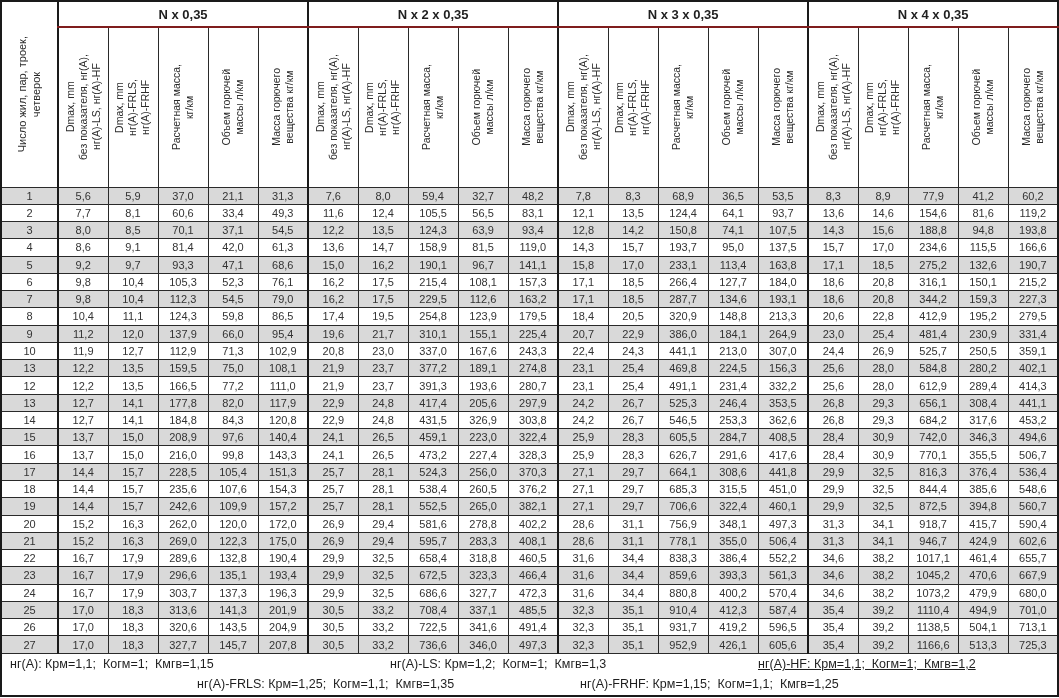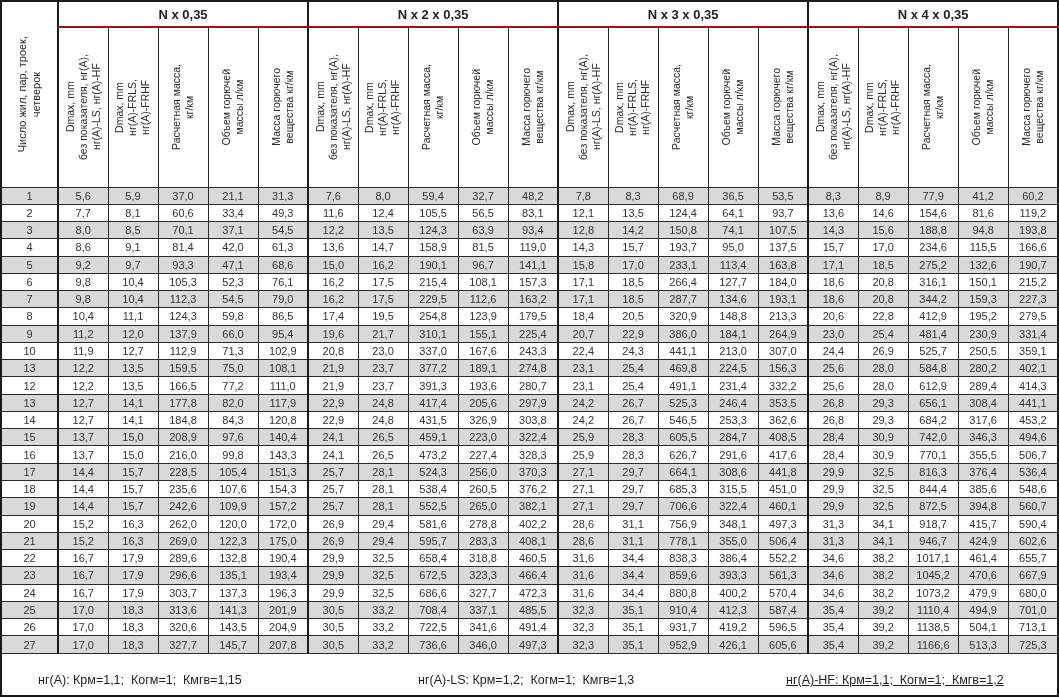--- a/index.html
+++ b/index.html
@@ -41,21 +41,21 @@
     font-size:11px; text-align:center; vertical-align:middle; color:#333333;
     background:#ffffff;
   }
   tbody tr:nth-child(odd) td { background:#d9d9d9; }
 
   tfoot td { height:41px; vertical-align:middle; background:#ffffff; }
   .footer-wrap { position:relative; width:100%; height:41px; font-size:12.5px; color:#1f1f1f; }
   .fline { position:absolute; left:0; right:0; height:20px; }
   .fline1 { top:1px; }
   .fline2 { top:21px; }
-  .fspan { position:absolute; white-space:pre; top:18px;margin-left:28px; }
+  .fspan { position:absolute; white-space:pre; top:2px; }
   .f-a   { left:8px; }
   .f-ls  { left:388px; }
   .f-hf  { left:756px;text-decoration:underline; }
   .f-frls{ left:180px;padding-left:15px; }
   .f-frhf{ left:578px; }
 </style>
 </head>
 <body>
 
 <div class="page">

